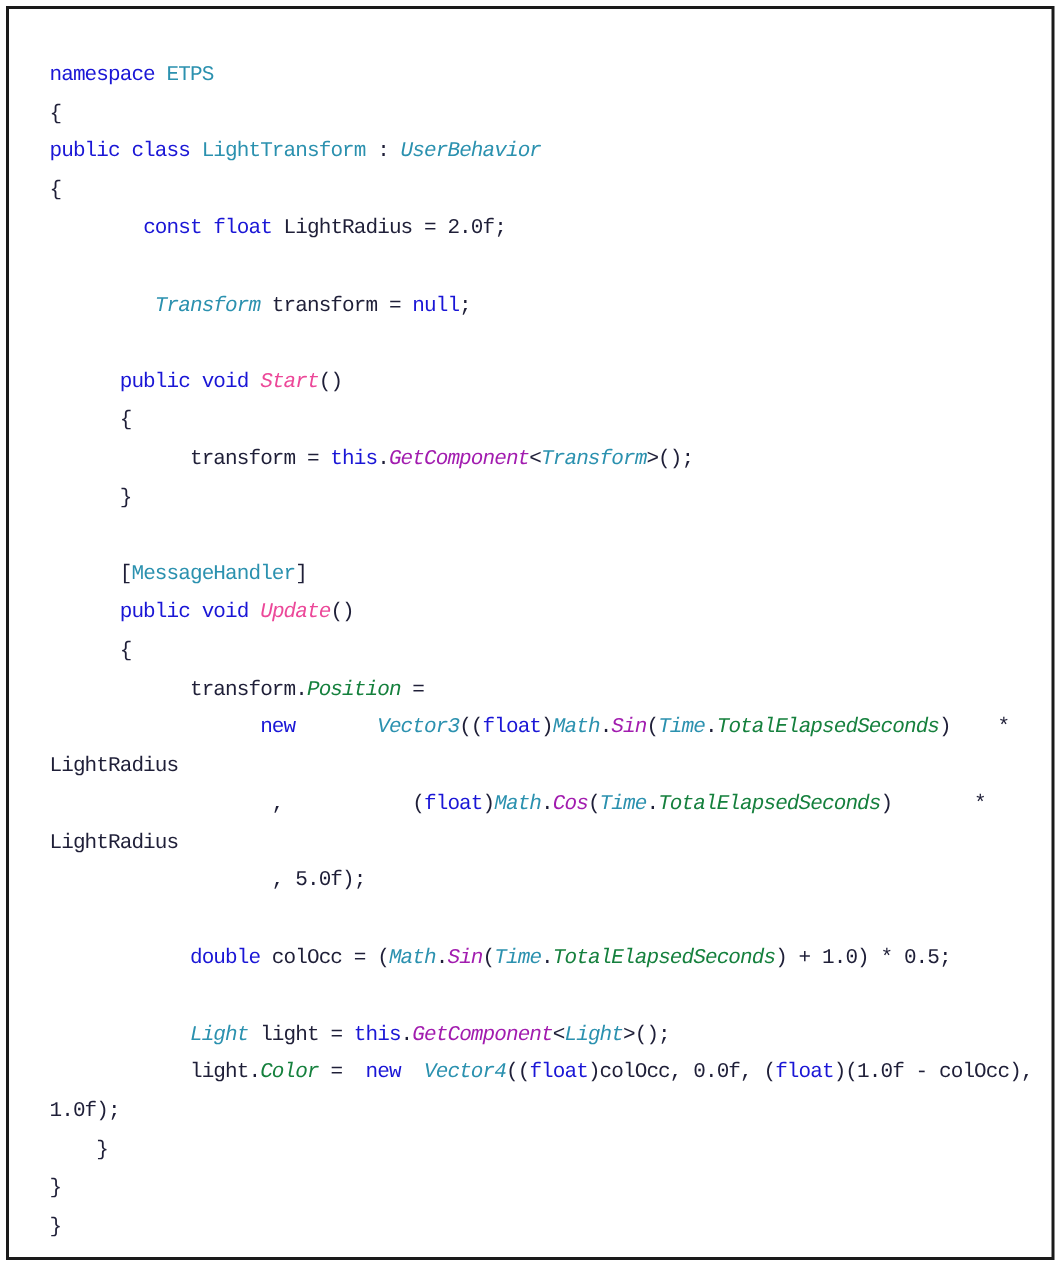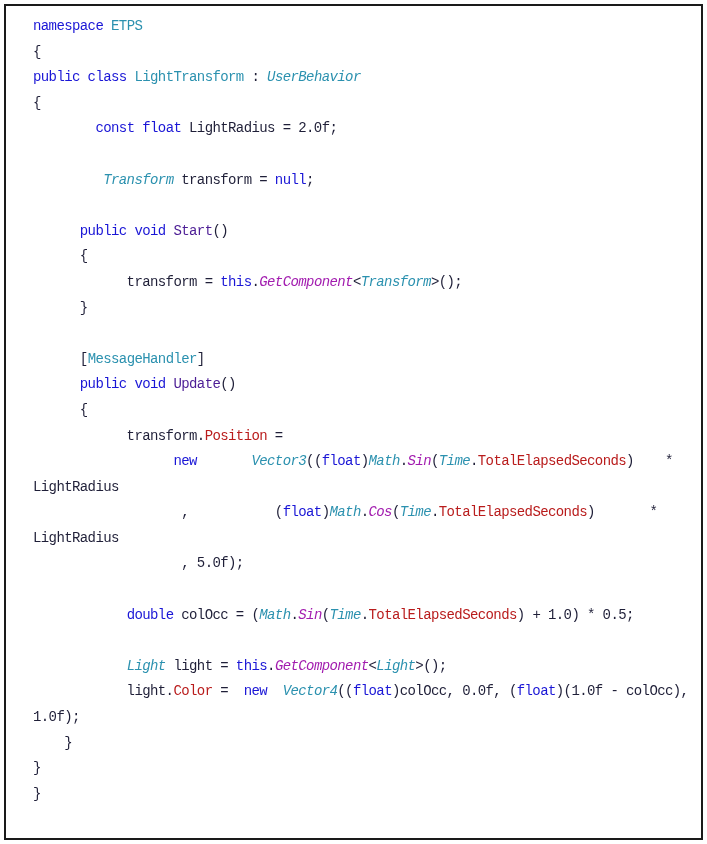--- a/index.html
+++ b/index.html
@@ -1,28 +1,28 @@
 <!DOCTYPE html>
 <html><head>
 <meta charset="utf-8">
 <style>
   html,body{margin:0;padding:0;background:#ffffff;}
   body{width:707px;height:844px;position:relative;overflow:hidden;
        font-family:"Liberation Mono","DejaVu Sans Mono",monospace;}
   .page{position:absolute;left:4px;top:4px;right:4px;bottom:4px;
         border:2px solid #1a1a1a;background:#ffffff;overflow:hidden;}
-  .code{padding:8px 0 0 27px;font-size:14px;letter-spacing:-0.6px;
+  .code{padding:32px 0 0 27px;font-size:14px;letter-spacing:-0.6px;
         line-height:25.6px;white-space:pre;color:#1f1f38;}
   .line{min-height:25.6px;white-space:pre;}
   .k  {color:#1a16d6;}                     
   .t  {color:#2b91af;}                     
   .ti {color:#2b91af;font-style:italic;text-align:right;}   
-  .m  {color:#4c1d95;}                     
+  .m  {color:#ec4899;font-style:italic;}                     
   .mi {color:#a21caf;font-style:italic;}   
-  .pi {color:#b91c1c;}   
+  .pi {color:#15803d;font-style:italic;}   
   .p  {color:#1f1f38;}                     
 </style>
 </head>
 <body>
 
 <div class="page">
   <div class="code" id="code-root"><div class="line"><span class="k">namespace</span><span class="p"> </span><span class="t">ETPS</span></div><div class="line"><span class="p">{</span></div><div class="line"><span class="k">public class</span><span class="p"> </span><span class="t">LightTransform</span><span class="p"> : </span><span class="ti">UserBehavior</span></div><div class="line"><span class="p">{</span></div><div class="line"><span class="p">        </span><span class="k">const float</span><span class="p"> LightRadius = 2.0f;</span></div><div class="line">&nbsp;</div><div class="line"><span class="p">         </span><span class="ti">Transform</span><span class="p"> transform = </span><span class="k">null</span><span class="p">;</span></div><div class="line">&nbsp;</div><div class="line"><span class="p">      </span><span class="k">public void</span><span class="p"> </span><span class="m">Start</span><span class="p">()</span></div><div class="line"><span class="p">      {</span></div><div class="line"><span class="p">            transform = </span><span class="k">this</span><span class="p">.</span><span class="mi">GetComponent</span><span class="p">&lt;</span><span class="ti">Transform</span><span class="p">&gt;();</span></div><div class="line"><span class="p">      }</span></div><div class="line">&nbsp;</div><div class="line"><span class="p">      [</span><span class="t">MessageHandler</span><span class="p">]</span></div><div class="line"><span class="p">      </span><span class="k">public void</span><span class="p"> </span><span class="m">Update</span><span class="p">()</span></div><div class="line"><span class="p">      {</span></div><div class="line"><span class="p">            transform.</span><span class="pi">Position</span><span class="p"> =</span></div><div class="line"><span class="p">                  </span><span class="k">new</span><span class="p">       </span><span class="ti">Vector3</span><span class="p">((</span><span class="k">float</span><span class="p">)</span><span class="ti">Math</span><span class="p">.</span><span class="mi">Sin</span><span class="p">(</span><span class="ti">Time</span><span class="p">.</span><span class="pi">TotalElapsedSeconds</span><span class="p">)    *</span></div><div class="line"><span class="p">LightRadius</span></div><div class="line"><span class="p">                   ,           (</span><span class="k">float</span><span class="p">)</span><span class="ti">Math</span><span class="p">.</span><span class="mi">Cos</span><span class="p">(</span><span class="ti">Time</span><span class="p">.</span><span class="pi">TotalElapsedSeconds</span><span class="p">)       *</span></div><div class="line"><span class="p">LightRadius</span></div><div class="line"><span class="p">                   , 5.0f);</span></div><div class="line">&nbsp;</div><div class="line"><span class="p">            </span><span class="k">double</span><span class="p"> colOcc = (</span><span class="ti">Math</span><span class="p">.</span><span class="mi">Sin</span><span class="p">(</span><span class="ti">Time</span><span class="p">.</span><span class="pi">TotalElapsedSeconds</span><span class="p">) + 1.0) * 0.5;</span></div><div class="line">&nbsp;</div><div class="line"><span class="p">            </span><span class="ti">Light</span><span class="p"> light = </span><span class="k">this</span><span class="p">.</span><span class="mi">GetComponent</span><span class="p">&lt;</span><span class="ti">Light</span><span class="p">&gt;();</span></div><div class="line"><span class="p">            light.</span><span class="pi">Color</span><span class="p"> =  </span><span class="k">new</span><span class="p">  </span><span class="ti">Vector4</span><span class="p">((</span><span class="k">float</span><span class="p">)colOcc, 0.0f, (</span><span class="k">float</span><span class="p">)(1.0f - colOcc),</span></div><div class="line"><span class="p">1.0f);</span></div><div class="line"><span class="p">    }</span></div><div class="line"><span class="p">}</span></div><div class="line"><span class="p">}</span></div></div>
 </div>
 
 </body></html>

